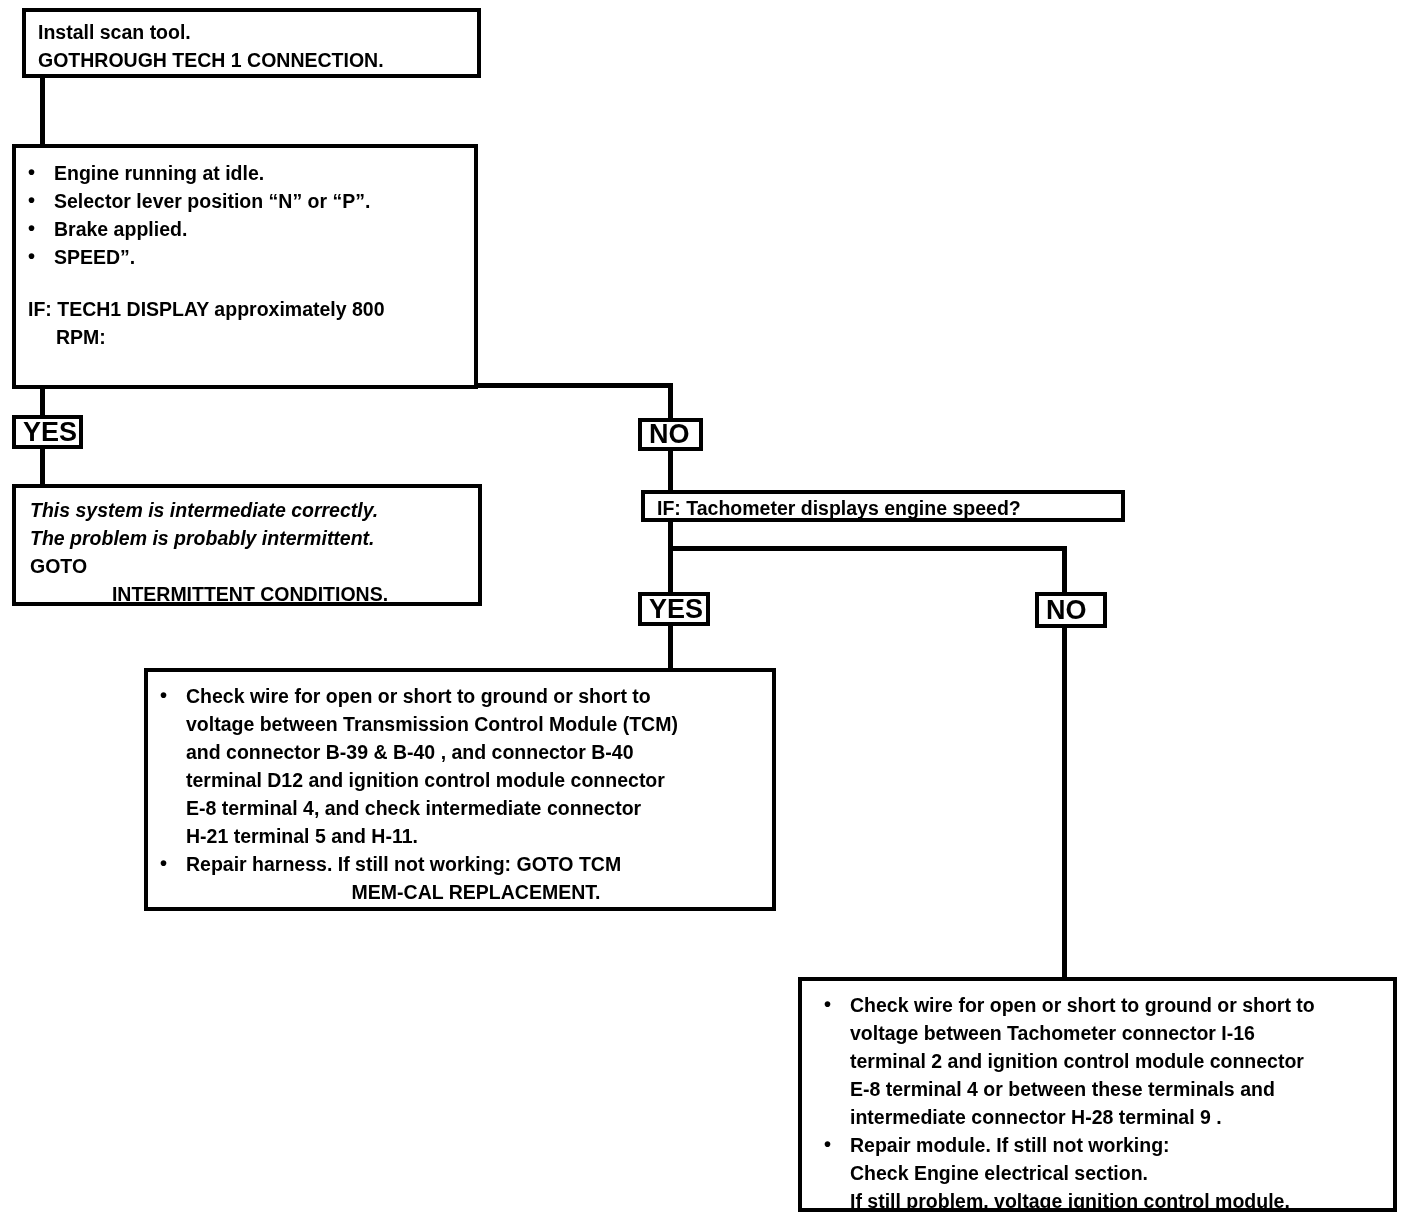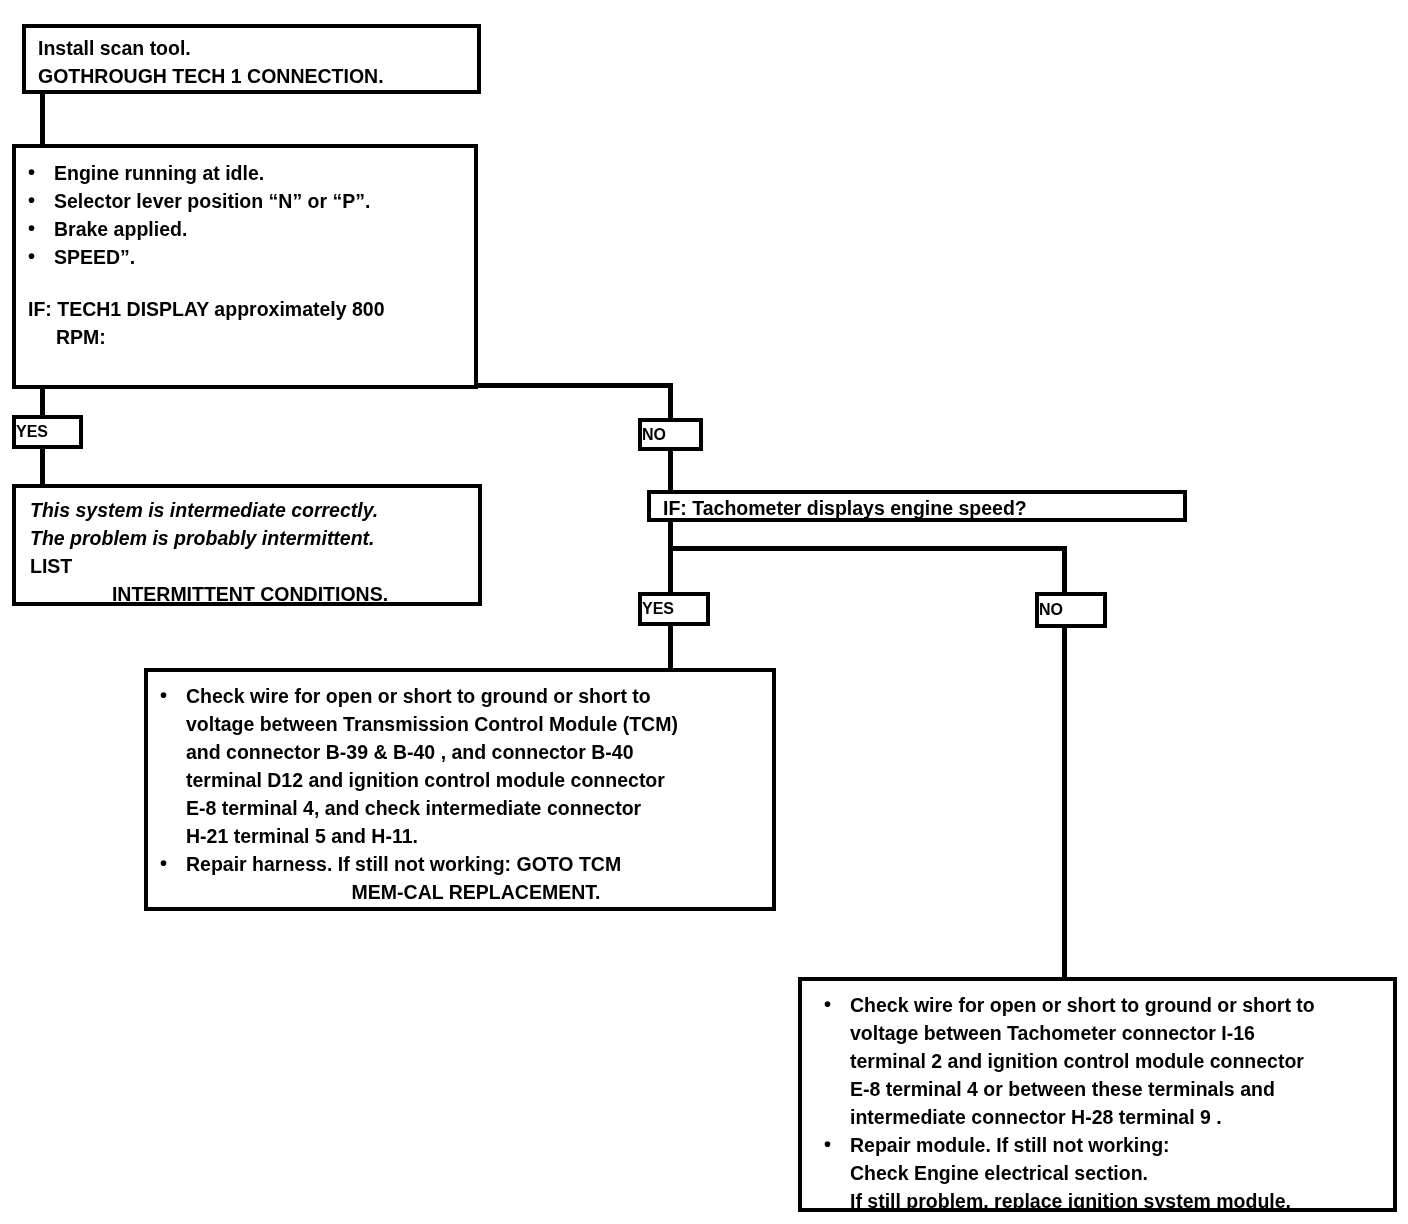--- a/index.html
+++ b/index.html
@@ -19,37 +19,38 @@
   .box {
     position: absolute;
     box-sizing: border-box;
     border: 4px solid #000000;
     background: #ffffff;
     font-weight: bold;
     font-size: 19.5px;
     line-height: 28px;
     z-index: 3;
   }
-  .pad { padding: 6px 10px 2px 12px; margin-top: 16px; }
+  .pad { padding: 6px 10px 2px 12px; }
   .line {
     position: absolute;
     background: #000000;
     z-index: 1;
   }
   .vline { width: 5px; }
   .hline { height: 5px; }
   .judge {
     position: absolute;
     box-sizing: border-box;
     border: 4px solid #000000;
     background: #ffffff;
     font-weight: bold;
-    font-size: 16px;
+    font-size: 27px;
     display: flex;
     align-items: center;
+    padding-left: 7px;
     z-index: 4;
   }
   ul.bullets {
     list-style: none;
     margin: 0;
     padding: 0;
   }
   ul.bullets > li {
     position: relative;
     padding-left: 38px;
@@ -121,25 +122,25 @@
     <span>YES</span>
   </div>
 
   <div class="judge" style="left:638px; top:418px; width:65px; height:33px;">
     <span>NO</span>
   </div>
 
   <div class="box" style="left:12px; top:484px; width:470px; height:122px; padding:8px 8px 6px 14px;">
     <span class="tight-line slant">This system is intermediate correctly.</span>
     <span class="tight-line slant">The problem is probably intermittent.</span>
-    <span class="tight-line">LIST</span>
+    <span class="tight-line">GOTO</span>
     <span class="tight-line nb">INTERMITTENT CONDITIONS.</span>
   </div>
 
-  <div class="box" style="left:641px; top:490px; width:540px; height:32px; padding:1px 6px 8px 12px; line-height:26px;margin-left:6px;">
+  <div class="box" style="left:641px; top:490px; width:484px; height:32px; padding:1px 6px 8px 12px; line-height:26px;">
     <span>IF:  Tachometer displays engine speed?</span>
   </div>
 
   <div class="judge" style="left:638px; top:592px; width:72px; height:34px;">
     <span>YES</span>
   </div>
 
   <div class="judge" style="left:1035px; top:592px; width:72px; height:36px;">
     <span>NO</span>
   </div>
@@ -166,18 +167,18 @@
       <li>
         <span class="tight-line">Check wire for open or short to ground or short to</span>
         <span class="tight-line">voltage between Tachometer connector I-16</span>
         <span class="tight-line">terminal 2 and ignition control module connector</span>
         <span class="tight-line">E-8 terminal 4 or between these terminals and</span>
         <span class="tight-line">intermediate connector H-28 terminal 9  .</span>
       </li>
       <li>
         <span class="tight-line">Repair module.  If still not working:</span>
         <span class="tight-line">Check Engine electrical section.</span>
-        <span class="tight-line">If still problem, replace ignition system module.</span>
+        <span class="tight-line">If still problem, voltage ignition control module.</span>
       </li>
     </ul>
   </div>
 
 </div>
 
 </body></html>

